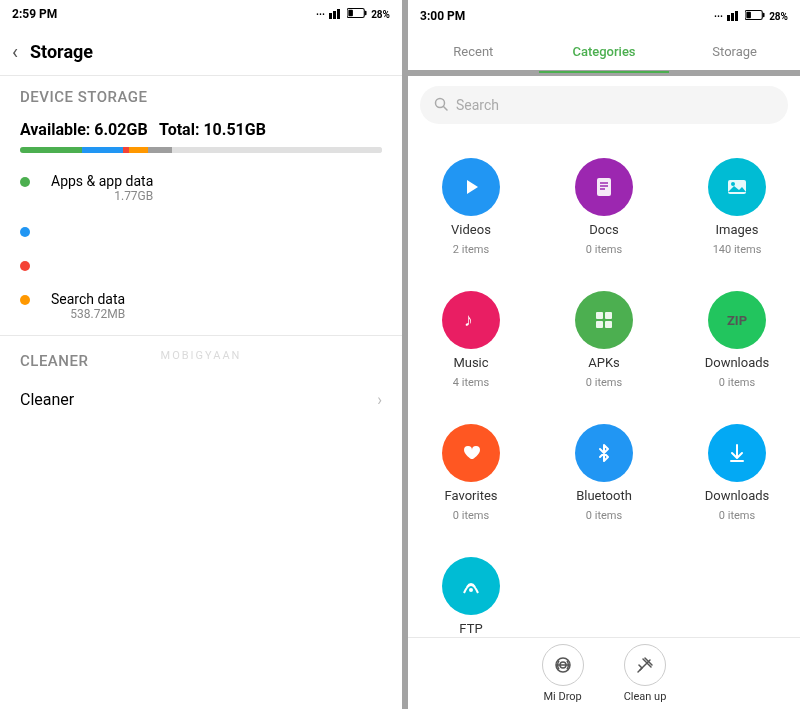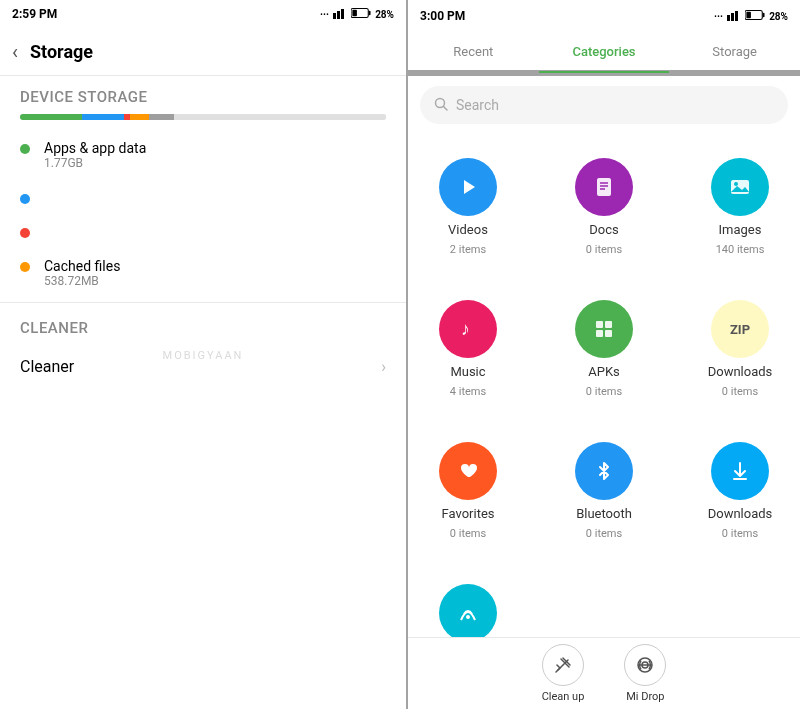--- a/index.html
+++ b/index.html
@@ -12,21 +12,21 @@
       overflow: hidden;
     }
 
     
     .left-panel {
       width: 408px;
       height: 709px;
       background: #fff;
       display: flex;
       flex-direction: column;
-      border-right: 2px solid #a3a3a3;
+      border-right: 6px solid #a3a3a3;
     }
 
     .status-bar-left {
       height: 28px;
       background: #fff;
       display: flex;
       align-items: center;
       padding: 0 12px;
       justify-content: space-between;
       font-size: 11px;
@@ -100,21 +100,22 @@
     .bar-pics { background: #2196F3; flex: 1.18; }
     .bar-audio { background: #f44336; flex: 0.17; }
     .bar-cached { background: #FF9800; flex: 0.54; }
     .bar-other { background: #9E9E9E; flex: 0.69; }
     .bar-free { background: #e0e0e0; flex: 6.02; }
 
     .storage-item {
       display: flex;
       align-items: flex-start;
       padding: 10px 20px;
-      gap: 14px;
+      gap: 21px;
+      text-align: right;
     }
 
     .dot {
       width: 10px;
       height: 10px;
       border-radius: 50%;
       margin-top: 4px;
       flex-shrink: 0;
     }
 
@@ -242,21 +243,21 @@
     }
 
     .search-placeholder {
       font-size: 14px;
       color: #aaa;
     }
 
     .categories-grid {
       display: grid;
       grid-template-columns: repeat(3, 1fr);
-      gap: 16px;
+      gap: 7px;
       padding: 10px 0;
       flex: 1;
       overflow-y: auto;
     }
 
     .category-item {
       display: flex;
       flex-direction: column;
       align-items: center;
       padding: 14px 8px;
@@ -273,21 +274,21 @@
       justify-content: center;
       font-size: 22px;
       color: #fff;
     }
 
     .icon-videos { background: #2196F3; }
     .icon-docs { background: #9C27B0; }
     .icon-images { background: #00BCD4; }
     .icon-music { background: #E91E63; }
     .icon-apks { background: #4CAF50; }
-    .icon-archives { background: #fef9c3; color: #555; font-size: 13px; font-weight: bold; }
+    .icon-archives { background: #22c55e; color: #555; font-size: 13px; font-weight: bold; }
     .icon-favorites { background: #FF5722; }
     .icon-bluetooth { background: #2196F3; }
     .icon-downloads { background: #03A9F4; }
     .icon-ftp { background: #00BCD4; }
 
     .category-name {
       font-size: 13px;
       color: #333;
       text-align: center;
     }
@@ -375,20 +376,24 @@
     </div>
   </div>
 
   <div class="top-nav">
     <span class="back-arrow">‹</span>
     <span class="page-title-left">Storage</span>
   </div>
 
   <div class="section-header">DEVICE STORAGE</div>
 
+  <div class="storage-info">
+    <span>Available: 6.02GB</span>&nbsp;&nbsp;
+    <span>Total: 10.51GB</span>
+  </div>
 
   <div class="storage-bar-container">
     <div class="storage-bar">
       <div class="bar-apps"></div>
       <div class="bar-pics"></div>
       <div class="bar-audio"></div>
       <div class="bar-cached"></div>
       <div class="bar-other"></div>
       <div class="bar-free"></div>
     </div>
@@ -406,21 +411,21 @@
     <div class="dot dot-blue"></div>
   </div>
 
   <div class="storage-item">
     <div class="dot dot-red"></div>
   </div>
 
   <div class="storage-item">
     <div class="dot dot-orange"></div>
     <div class="item-text">
-      <div class="item-name">Cached files</div>
+      <div class="item-name">Search data</div>
       <div class="item-size">538.72MB</div>
     </div>
   </div>
 
 
   <div class="divider"></div>
 
   <div class="section-header">CLEANER</div>
   <div class="cleaner-row">
     <span class="cleaner-label">Cleaner</span>
@@ -580,35 +585,35 @@
       </div>
       <span class="category-name">FTP</span>
     </div>
 
   </div>
 
   <div class="bottom-bar">
     <div class="bottom-action">
       <div class="bottom-action-icon">
         <svg width="20" height="20" viewBox="0 0 20 20" fill="none">
-          <path d="M5 15l10-10M8 4l8 8" stroke="#555" stroke-width="1.5" stroke-linecap="round"></path>
-          <path d="M3 17l3-3" stroke="#555" stroke-width="1.5" stroke-linecap="round"></path>
-          <path d="M10 3l7 7" stroke="#555" stroke-width="1.5" stroke-linecap="round"></path>
-          <path d="M4 10l3 3" stroke="#555" stroke-width="1.5" stroke-linecap="round"></path>
-        </svg>
-      </div>
-      <span class="bottom-action-label">Clean up</span>
-    </div>
-    <div class="bottom-action">
-      <div class="bottom-action-icon">
-        <svg width="20" height="20" viewBox="0 0 20 20" fill="none">
           <path d="M3 10c0-3.9 3.1-7 7-7s7 3.1 7 7-3.1 7-7 7-7-3.1-7-7z" stroke="#555" stroke-width="1.5"></path>
           <path d="M7 10c0-1.7 1.3-3 3-3s3 1.3 3 3-1.3 3-3 3-3-1.3-3-3z" stroke="#555" stroke-width="1.5"></path>
           <line x1="3" y1="10" x2="17" y2="10" stroke="#555" stroke-width="1.5"></line>
           <path d="M6 5.5a8.5 8.5 0 000 9" stroke="#555" stroke-width="1.5" fill="none"></path>
           <path d="M14 5.5a8.5 8.5 0 010 9" stroke="#555" stroke-width="1.5" fill="none"></path>
         </svg>
       </div>
       <span class="bottom-action-label">Mi Drop</span>
     </div>
+    <div class="bottom-action">
+      <div class="bottom-action-icon">
+        <svg width="20" height="20" viewBox="0 0 20 20" fill="none">
+          <path d="M5 15l10-10M8 4l8 8" stroke="#555" stroke-width="1.5" stroke-linecap="round"></path>
+          <path d="M3 17l3-3" stroke="#555" stroke-width="1.5" stroke-linecap="round"></path>
+          <path d="M10 3l7 7" stroke="#555" stroke-width="1.5" stroke-linecap="round"></path>
+          <path d="M4 10l3 3" stroke="#555" stroke-width="1.5" stroke-linecap="round"></path>
+        </svg>
+      </div>
+      <span class="bottom-action-label">Clean up</span>
+    </div>
   </div>
 
 </div>
 
 </body></html>

